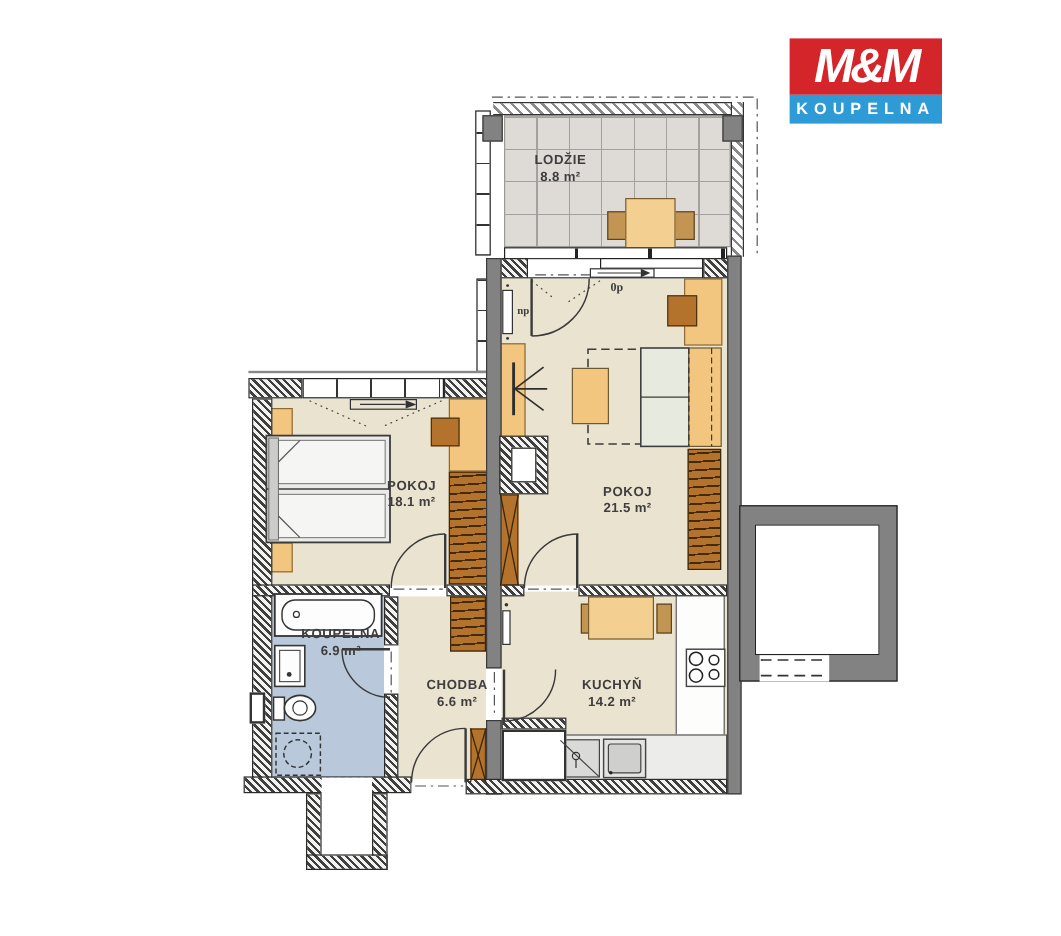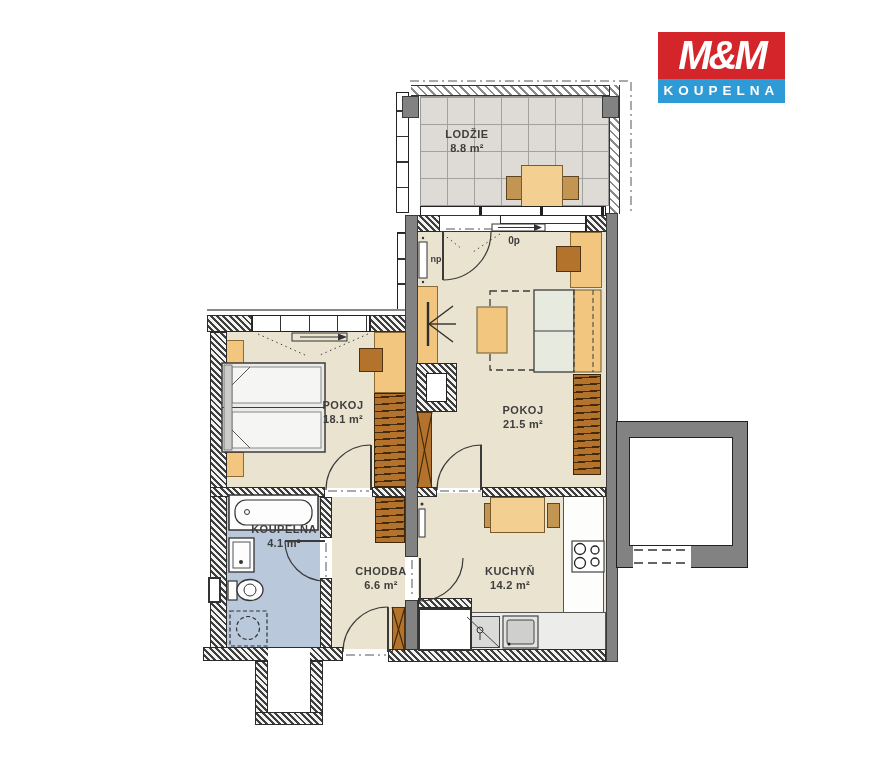--- a/index.html
+++ b/index.html
@@ -27,21 +27,21 @@
   .brown{background:#b4732d;border:1px solid #4f3311;}
   .wardrobe{background:#b4732d;border:1.3px solid #3c2708;
     background-image:repeating-linear-gradient(-4deg,transparent 0 5.5px,rgba(50,28,6,.85) 5.5px 7px);}
   .counter{background:#fdfdfc;border:1.3px solid #555;}
   .counter2{background:#ececea;border:1.3px solid #555;}
   .whitebox{background:#fff;border:2px solid #333;}
   .rlabel{position:absolute;transform:translate(-50%,-50%);text-align:center;color:#3e3e3e;
           font-size:11px;font-weight:bold;letter-spacing:.5px;line-height:14px;white-space:nowrap;}
   .rlabel .area{font-size:11px;letter-spacing:.3px;}
   .ann{position:absolute;transform:translate(-50%,-50%);color:#3e3e3e;font-size:10px;
-       font-weight:bold;white-space:nowrap;}
+       font-weight:bold;white-space:nowrap;font-family:Liberation Serif, serif;}
   
   .logo-red{position:absolute;left:658px;top:32px;width:127px;height:47px;background:#d4252b;
     color:#fff;font-weight:900;font-style:italic;font-size:40px;line-height:46px;text-align:center;
     letter-spacing:-3px;}
   .logo-blue{position:absolute;left:658px;top:79px;width:127px;height:24px;background:#2e9ad6;
     color:#fff;font-weight:bold;font-size:13.5px;line-height:24px;text-align:center;letter-spacing:5px;}
   svg.overlay{position:absolute;left:0;top:0;pointer-events:none;}
 </style>
 </head>
 <body>
@@ -272,21 +272,21 @@
   <div class="rlabel" style="left:523px;top:417px">
     <div>POKOJ</div>
     <div class="area">21.5 m²</div>
   </div>
   <div class="rlabel" style="left:343px;top:412px">
     <div>POKOJ</div>
     <div class="area">18.1 m²</div>
   </div>
   <div class="rlabel" style="left:284px;top:536px">
     <div>KOUPELNA</div>
-    <div class="area">4.1 m²</div>
+    <div class="area">6.9 m²</div>
   </div>
   <div class="rlabel" style="left:381px;top:578px">
     <div>CHODBA</div>
     <div class="area">6.6 m²</div>
   </div>
   <div class="rlabel" style="left:510px;top:578px">
     <div>KUCHYŇ</div>
     <div class="area">14.2 m²</div>
   </div>
   <div class="ann" style="left:514px;top:240px">0p</div>

